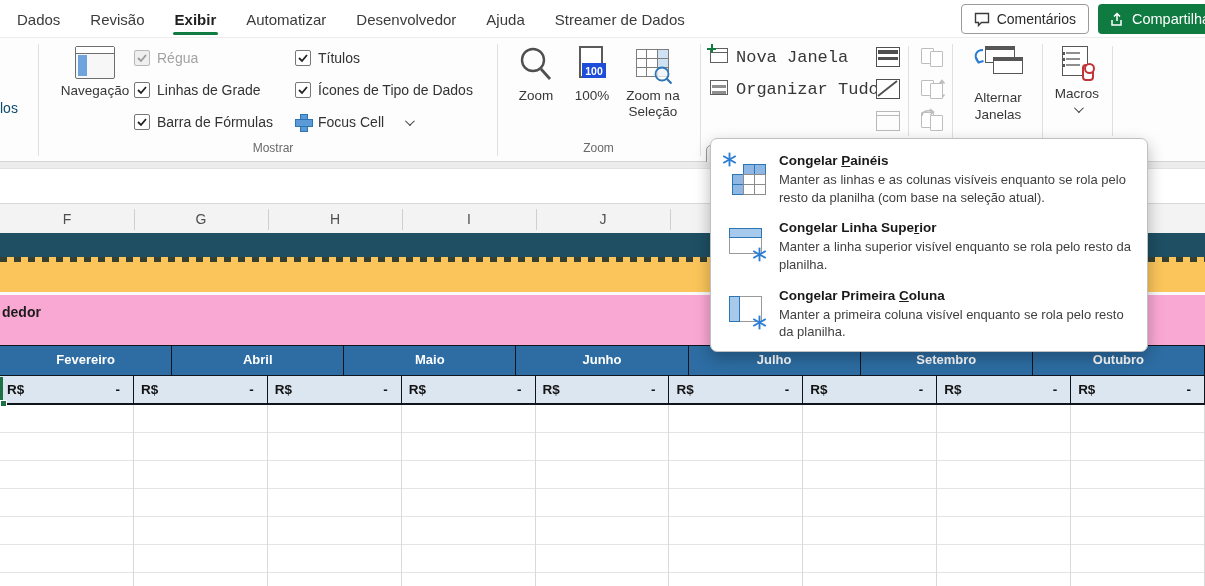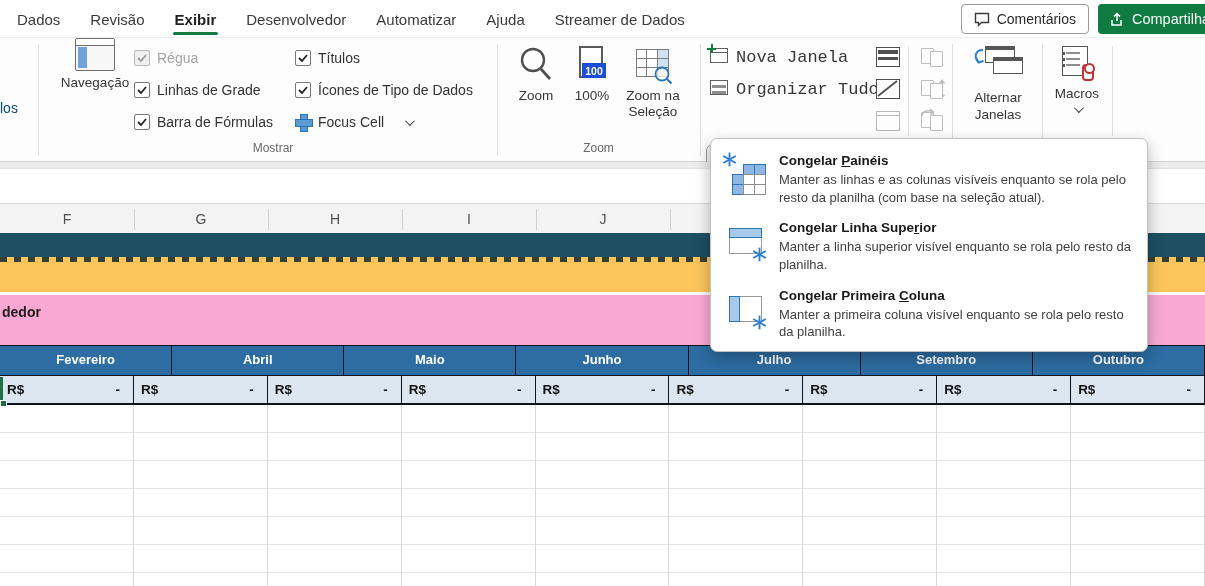--- a/index.html
+++ b/index.html
@@ -139,22 +139,22 @@
 </head>
 <body>
 
 <div id="screen">
 
   <div class="menubar">
     <div class="tabs">
       <span class="tab">Dados</span>
       <span class="tab">Revisão</span>
       <span class="tab active">Exibir</span>
+      <span class="tab">Automatizar</span>
       <span class="tab">Desenvolvedor</span>
-      <span class="tab">Automatizar</span>
       <span class="tab">Ajuda</span>
       <span class="tab">Streamer de Dados</span>
     </div>
     <div class="btn-comments">
       <svg width="16" height="15" viewBox="0 0 16 15">
           <path d="M1.5 1.5h13v9h-7l-3 3v-3h-3z" fill="none" stroke="#3b3b3b" stroke-width="1.4"></path>
         </svg>
       <span>Comentários</span>
     </div>
     <div class="btn-share">
@@ -163,21 +163,21 @@
           <path d="M7 9V2M4 4.5L7 1.5l3 3" fill="none" stroke="#fff" stroke-width="1.5"></path>
         </svg>
       <span>Compartilhar</span>
     </div>
   </div>
 
   <div class="ribbon">
     <span class="cutoff-text">los</span>
     <div class="vdiv" style="left:38px"></div>
 
-    <div class="big-btn" style="left:50px; top:0; width:90px;">
+    <div class="big-btn" style="left:50px; top:8px; width:90px;">
       <span class="nav-ico"></span>
       <span class="lbl">Navegação</span>
     </div>
 
     <label class="cb" style="left:134px; top:10px;">
       <span class="box dis">
           <svg width="12" height="12" viewBox="0 0 12 12">
             <path d="M2 6l3 3 5-6" fill="none" stroke="currentColor" stroke-width="1.8"></path>
           </svg>
         </span>

